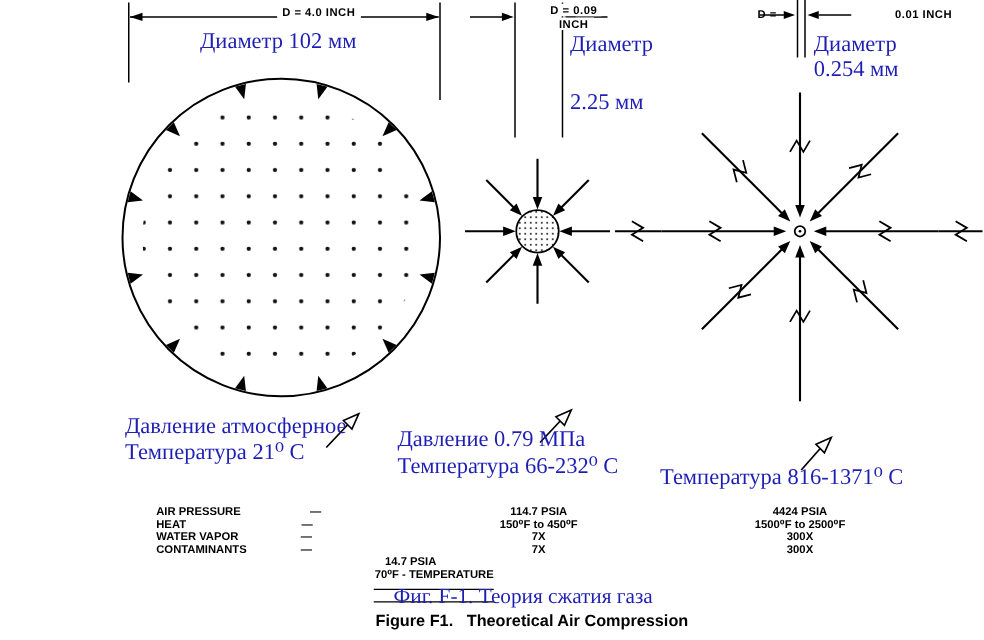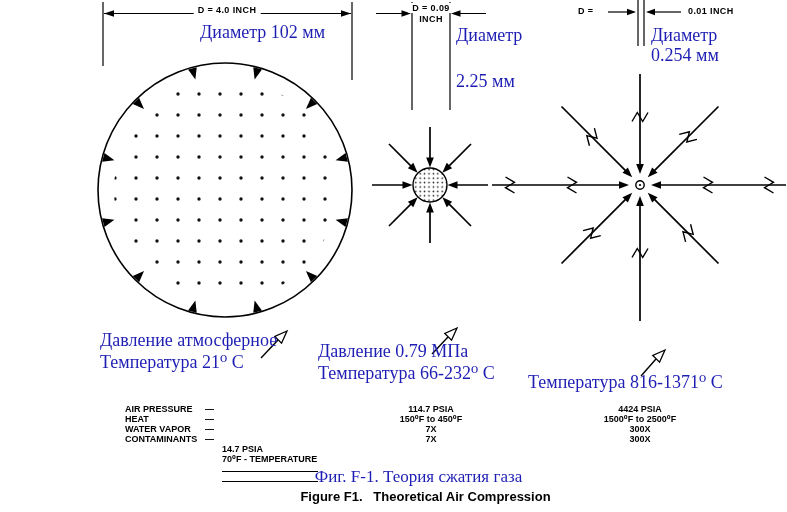--- a/index.html
+++ b/index.html
@@ -2,27 +2,28 @@
 <html><head>
 <meta charset="utf-8">
 <style>
   html,body { margin:0; padding:0; background:#fff; }
   .canvas {
     position:relative; width:787px; height:512px; background:#fff; overflow:hidden;
     font-family:"Liberation Sans","DejaVu Sans",sans-serif;
   }
   .art { position:absolute; left:0; top:0; }
   .txt { position:absolute; white-space:nowrap; }
-  .tech { font:bold 9px "Liberation Sans","DejaVu Sans",sans-serif; letter-spacing:.4px; color:#000; }
+  .tech { font:bold 9px "Liberation Sans","DejaVu Sans",sans-serif; letter-spacing:.4px; color:#000;margin-left:28px; }
   .ctr { transform:translateX(-50%); text-align:center; }
   .maskbg { background:#fff; padding:0 4px; }
   .ru { font:18px "Liberation Serif","DejaVu Serif",serif; color:#1e1eb4; }
   .t-row {
     position:absolute; left:125px; width:270px; display:flex;
     font:bold 9px "Liberation Sans","DejaVu Sans",sans-serif;
+    gap:43px;
   }
   .t-label { width:80px; white-space:nowrap; }
   .t-dash  { width:17px; }
   .t-val   { flex:1; white-space:nowrap;margin-top:40px; }
   .blank-line { display:inline-block; width:96px; height:7px; border-bottom:1.2px solid #000; }
   .t-cell {
     position:absolute; width:110px; text-align:center; white-space:nowrap;
     font:bold 9px "Liberation Sans","DejaVu Sans",sans-serif;
   }
   .caption-ru {
@@ -152,21 +153,21 @@
       <line x1="432" y1="354" x2="448" y2="337" stroke="#000" stroke-width="1.4"></line>
       <use href="#leadHead" transform="translate(457,328) rotate(45)"></use>
     </g>
     <g>
       <line x1="641" y1="376" x2="656" y2="359" stroke="#000" stroke-width="1.4"></line>
       <use href="#leadHead" transform="translate(665,350) rotate(45)"></use>
     </g>
   </svg>
 
   <div class="txt tech ctr maskbg" style="left:227px; top:5px;">D = 4.0 INCH</div>
-  <div class="txt ru" style="left:160px; top:22px;margin-left:40px;">Диаметр 102 мм</div>
+  <div class="txt ru" style="left:160px; top:22px;">Диаметр 102 мм</div>
 
   <div class="txt tech ctr maskbg" style="left:431px; top:3px;">D = 0.09</div>
   <div class="txt tech ctr maskbg" style="left:431px; top:14px;">INCH</div>
   <div class="txt ru" style="left:456px; top:25px;">Диаметр</div>
   <div class="txt ru" style="left:456px; top:45px;margin-top:26px;">2.25 мм</div>
 
   <div class="txt tech" style="left:578px; top:6px;">D =</div>
   <div class="txt tech" style="left:688px; top:6px;">0.01 INCH</div>
   <div class="txt ru" style="left:651px; top:25px;">Диаметр</div>
   <div class="txt ru" style="left:651px; top:45px;">0.254 мм</div>

